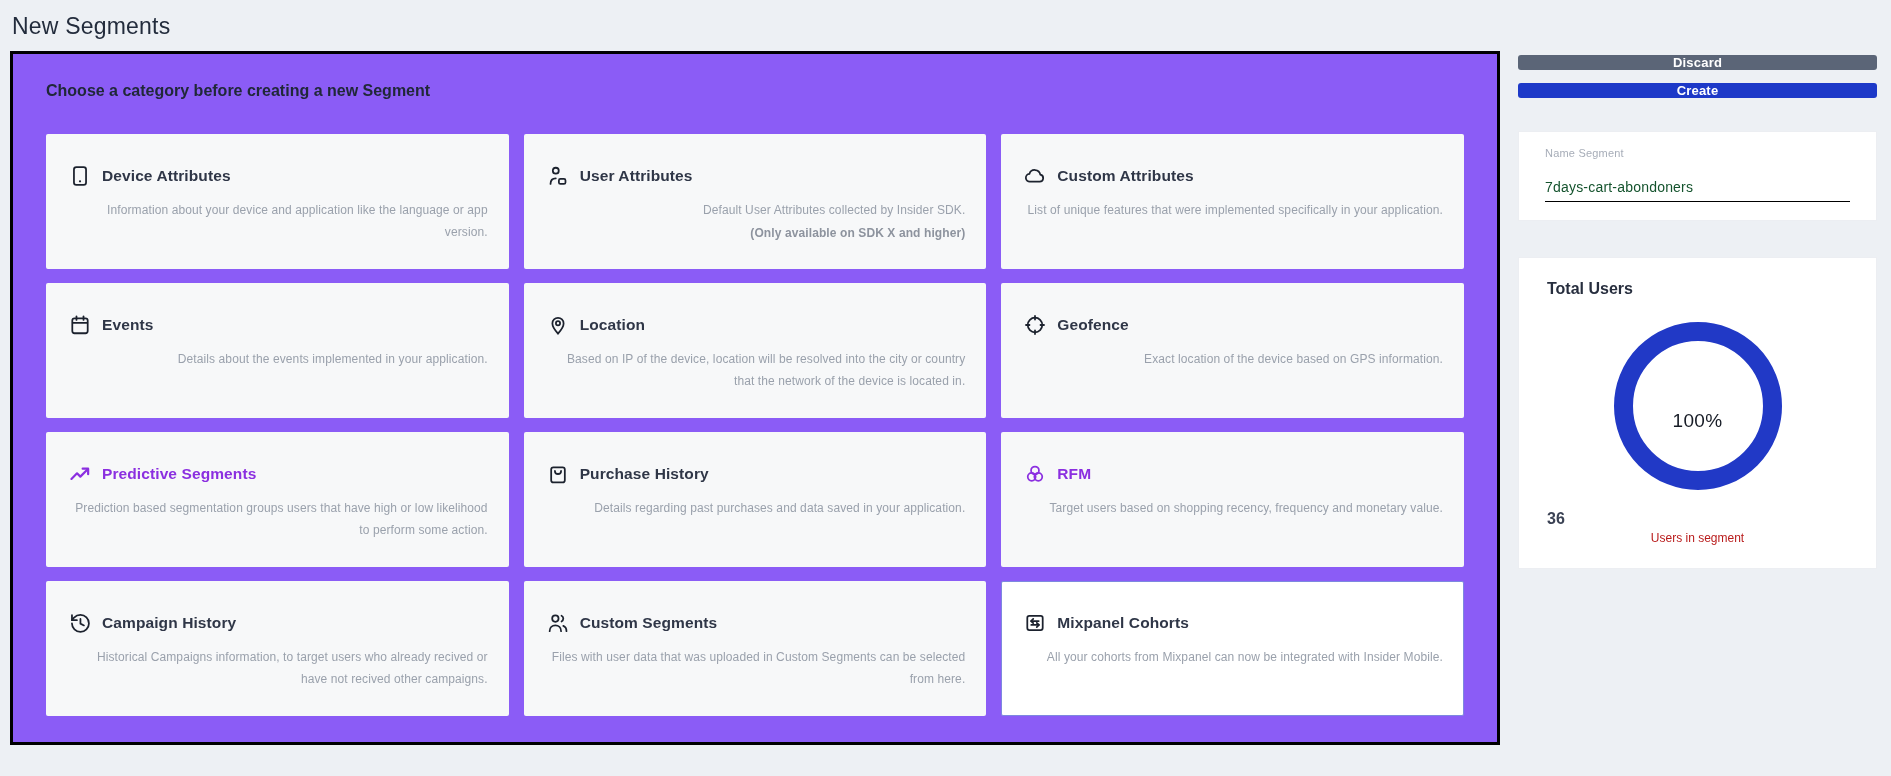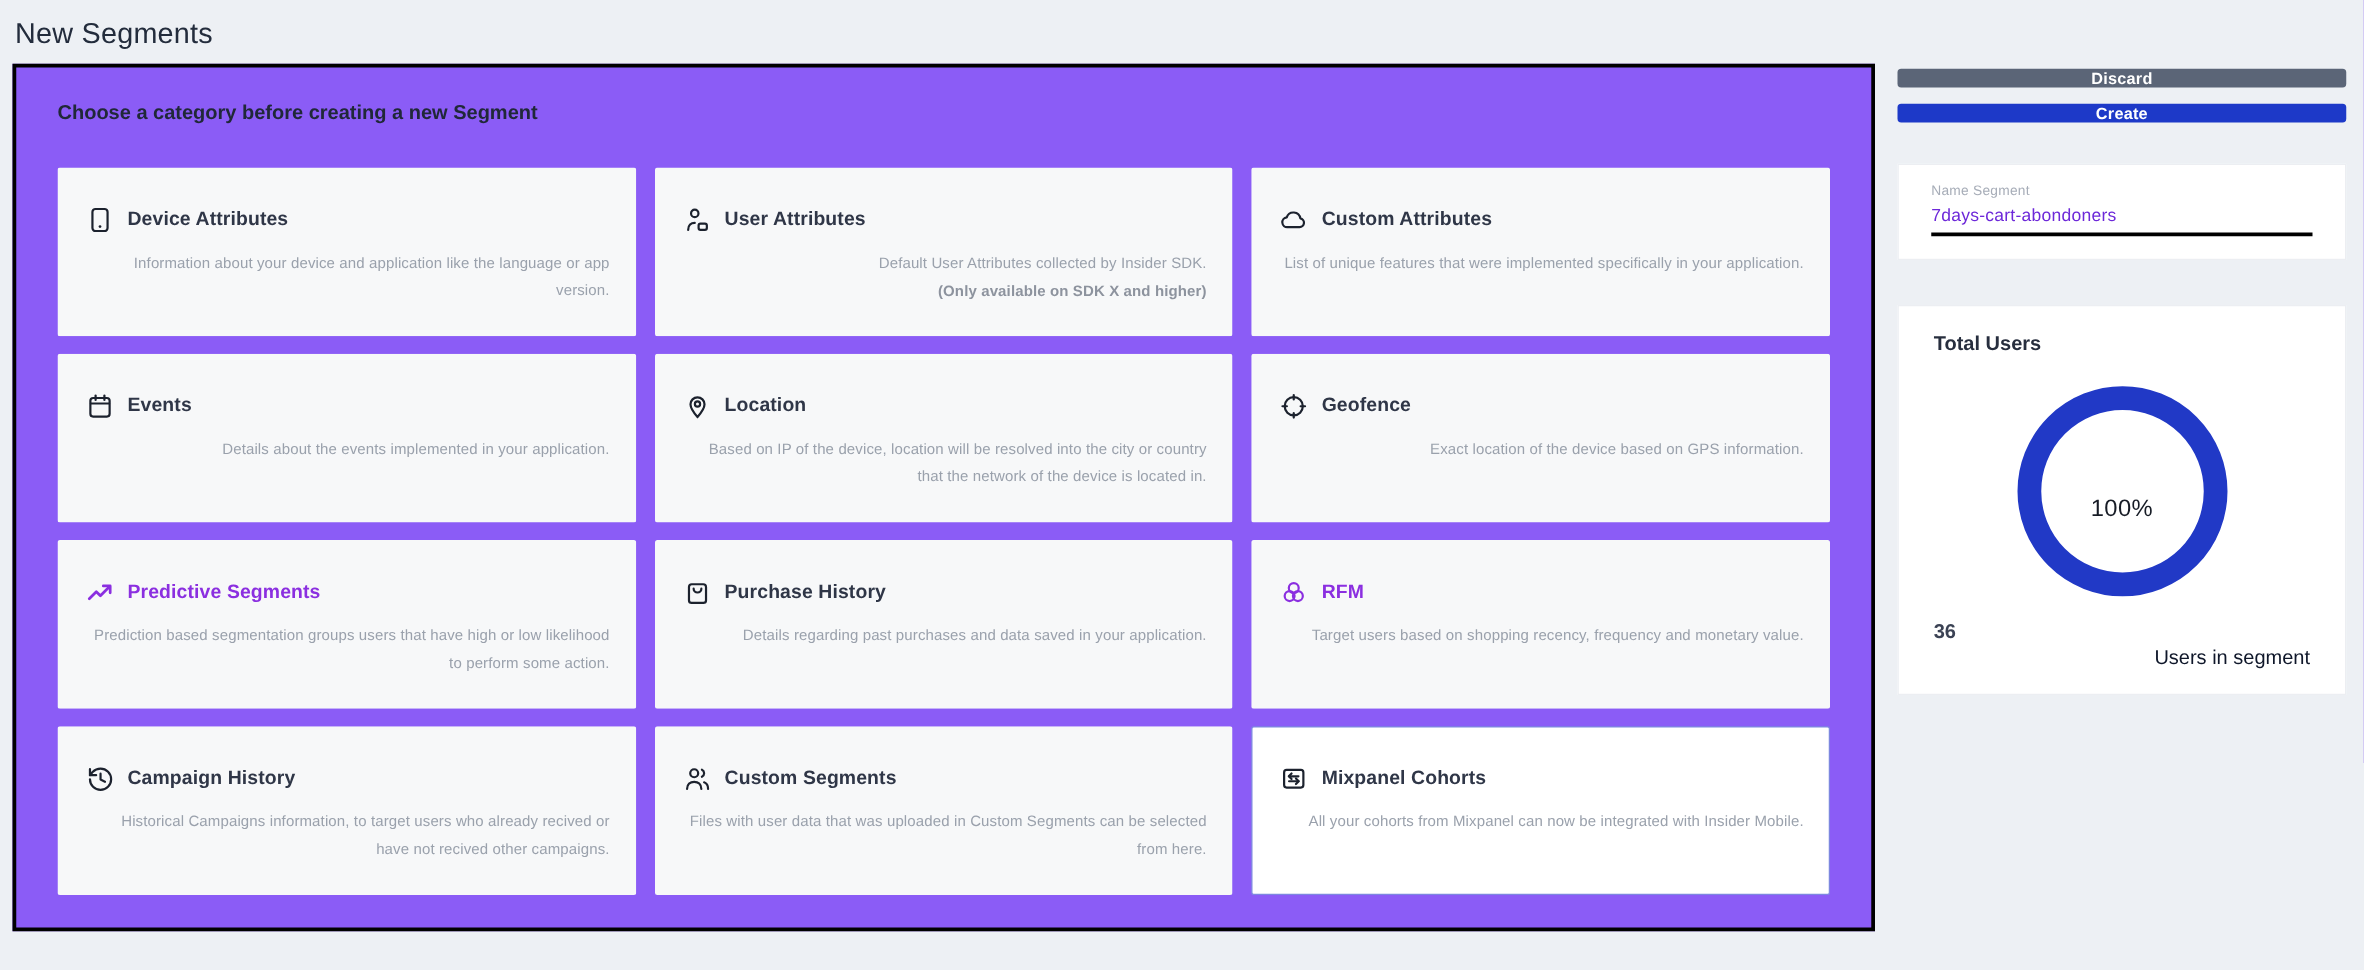--- a/index.html
+++ b/index.html
@@ -60,40 +60,40 @@
   .btn.discard { background:#5b6577; }
   .btn.create  { background:#1d39c8; }
 
   .name-card {
     margin-top:33px; background:#ffffff;
     padding:15px 26px 18px; border:1px solid #eceef2;
   }
   .name-label { display:block; font-size:11px; color:#a7adb8; letter-spacing:.2px; }
   .name-input {
     display:block; width:100%;
-    border:none; border-bottom:3px solid #000000;
+    border:none; border-bottom:1px solid #000000;
     background:transparent; outline:none;
-    font-family:inherit; font-size:14px; color:#6d28d9;
-    padding:5px 0 6px; letter-spacing:.2px;
+    font-family:inherit; font-size:14px; color:#14532d;
+    padding:5px 0 6px; letter-spacing:.2px;margin-top:15px;
   }
 
   .total-card {
     margin-top:36px; background:#ffffff; height:312px;
     padding:22px 28px; border:1px solid #eceef2;
   }
   .total-heading { font-size:16px; font-weight:700; color:#272e3e; }
   .donut {
     width:168px; height:168px;
     border:19px solid #2139c6; border-radius:50%;
     margin:24px auto 0;
     display:flex; align-items:center; justify-content:center;
   }
   .donut-label { font-size:19px; color:#171c26; letter-spacing:.3px;margin-top:30px; }
   .total-count { text-align:left; margin-top:20px; font-size:16px; font-weight:700; color:#3b4254; }
-  .total-caption { text-align:right; margin-top:3px; font-size:16px; color:#0f172a; }
+  .total-caption { text-align:center; margin-top:3px; font-size:12px; color:#b91c1c; }
 </style>
 </head>
 <body>
 
 <h1 class="page-title">New Segments</h1>
 
 <div class="main-panel">
   <div class="panel-heading">Choose a category before creating a new Segment</div>
 
   <div class="cards">

